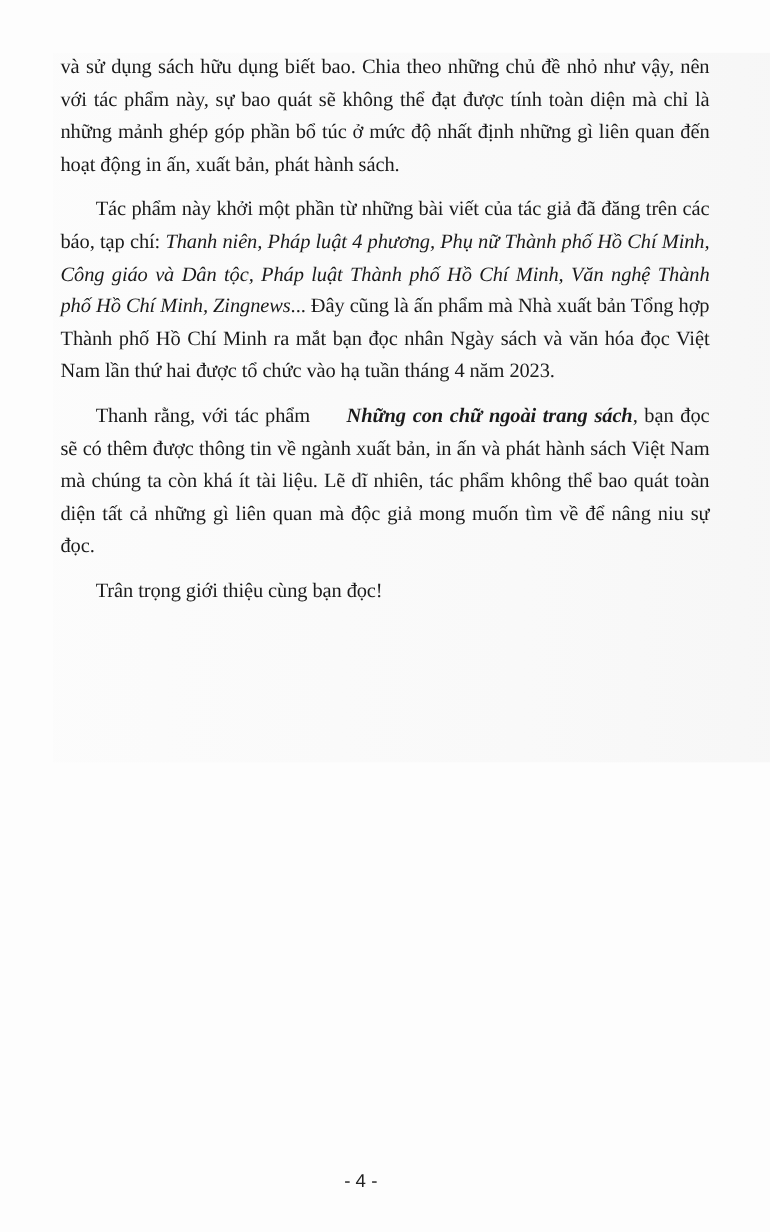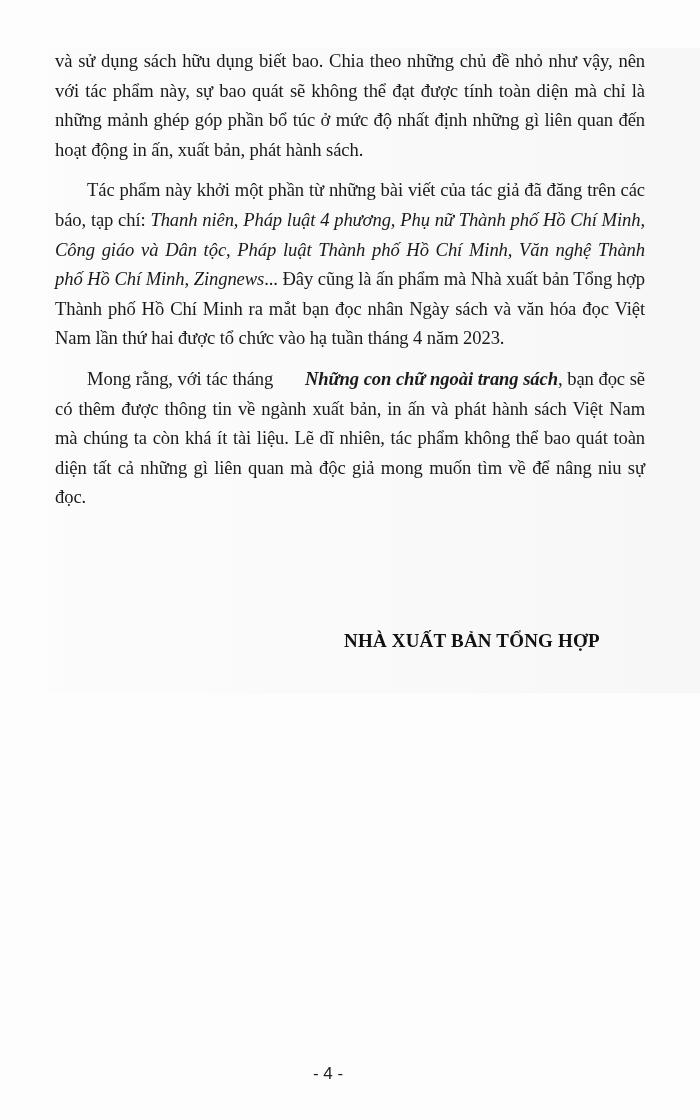--- a/index.html
+++ b/index.html
@@ -91,23 +91,25 @@
   <div class="content">
     <p>
       <span>và sử dụng sách hữu dụng biết bao. Chia theo những chủ đề nhỏ như vậy, nên với tác phẩm này, sự bao quát sẽ không thể đạt được tính toàn diện mà chỉ là những mảnh ghép góp phần bổ túc ở mức độ nhất định những gì liên quan đến hoạt động in ấn, xuất bản, phát hành sách.</span>
     </p>
 
     <p class="indent">
       <span>Tác phẩm này khởi một phần từ những bài viết của tác giả đã đăng trên các báo, tạp chí: </span><em>Thanh niên, Pháp luật 4 phương, Phụ nữ Thành phố Hồ Chí Minh, Công giáo và Dân tộc, Pháp luật Thành phố Hồ Chí Minh, Văn nghệ Thành phố Hồ Chí Minh, Zingnews</em><span>... Đây cũng là ấn phẩm mà Nhà xuất bản Tổng hợp Thành phố Hồ Chí Minh ra mắt bạn đọc nhân Ngày sách và văn hóa đọc Việt Nam lần thứ hai được tổ chức vào hạ tuần tháng 4 năm 2023.</span>
     </p>
 
     <p class="indent">
-      <span>Mong rằng, với tác tháng </span><strong class="title">Những con chữ ngoài trang sách</strong><span>, bạn đọc sẽ có thêm được thông tin về ngành xuất bản, in ấn và phát hành sách Việt Nam mà chúng ta còn khá ít tài liệu. Lẽ dĩ nhiên, tác phẩm không thể bao quát toàn diện tất cả những gì liên quan mà độc giả mong muốn tìm về để nâng niu sự đọc.</span>
+      <span>Thanh rằng, với tác phẩm </span><strong class="title">Những con chữ ngoài trang sách</strong><span>, bạn đọc sẽ có thêm được thông tin về ngành xuất bản, in ấn và phát hành sách Việt Nam mà chúng ta còn khá ít tài liệu. Lẽ dĩ nhiên, tác phẩm không thể bao quát toàn diện tất cả những gì liên quan mà độc giả mong muốn tìm về để nâng niu sự đọc.</span>
     </p>
 
+    <p class="indent">
+      <span>Trân trọng giới thiệu cùng bạn đọc!</span>
+    </p>
   </div>
 
   <div class="signature">
-    <div>NHÀ XUẤT BẢN TỔNG HỢP</div>
   </div>
 
   <div class="page-number">- 4 -</div>
 </div>
 
 </body></html>

